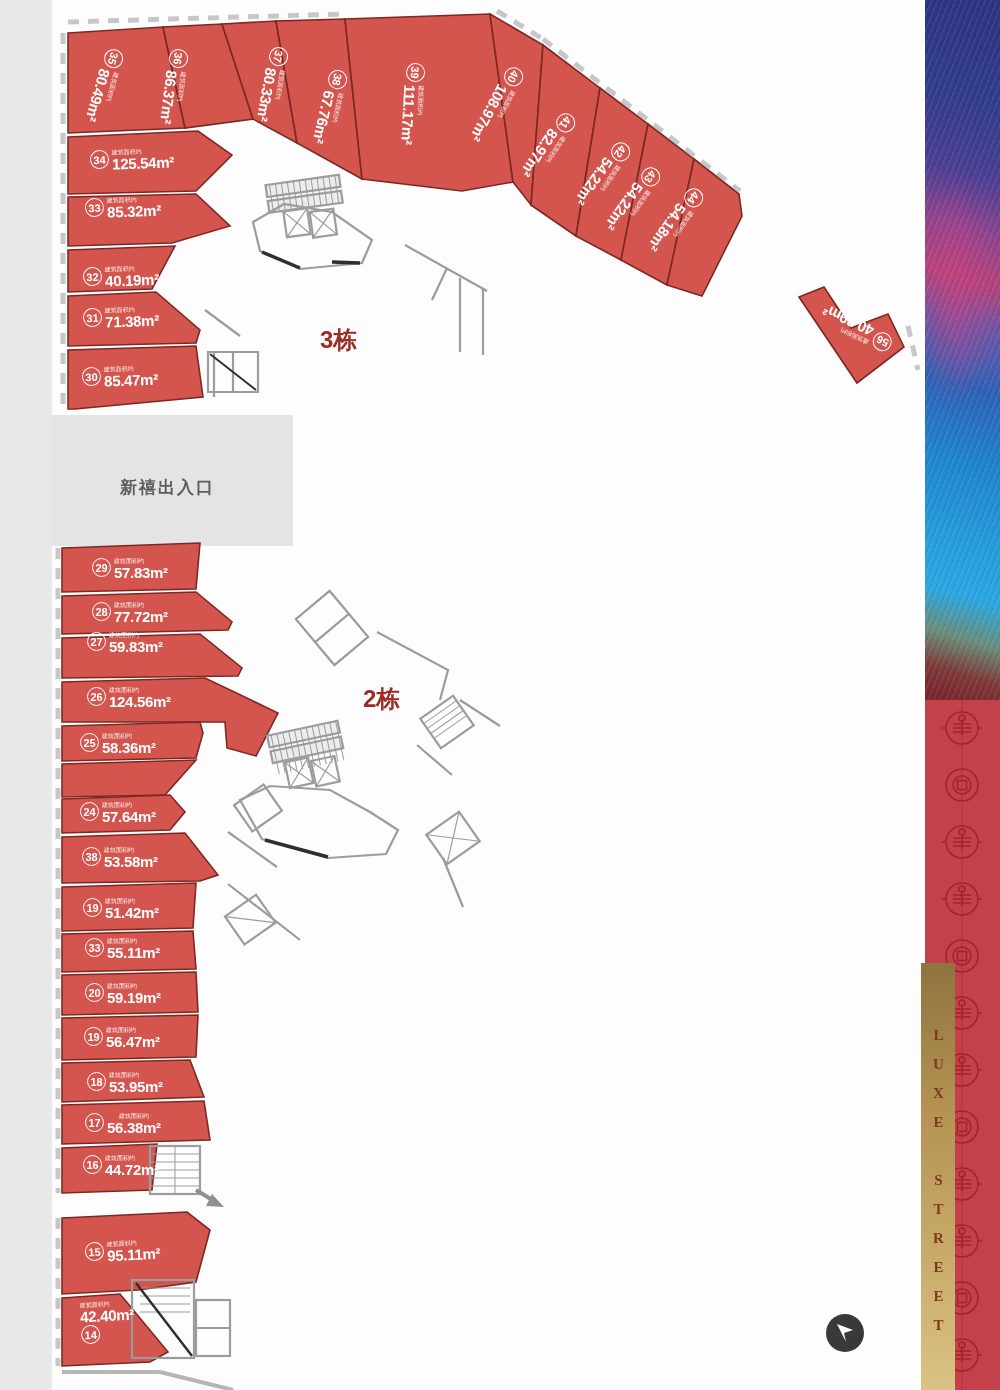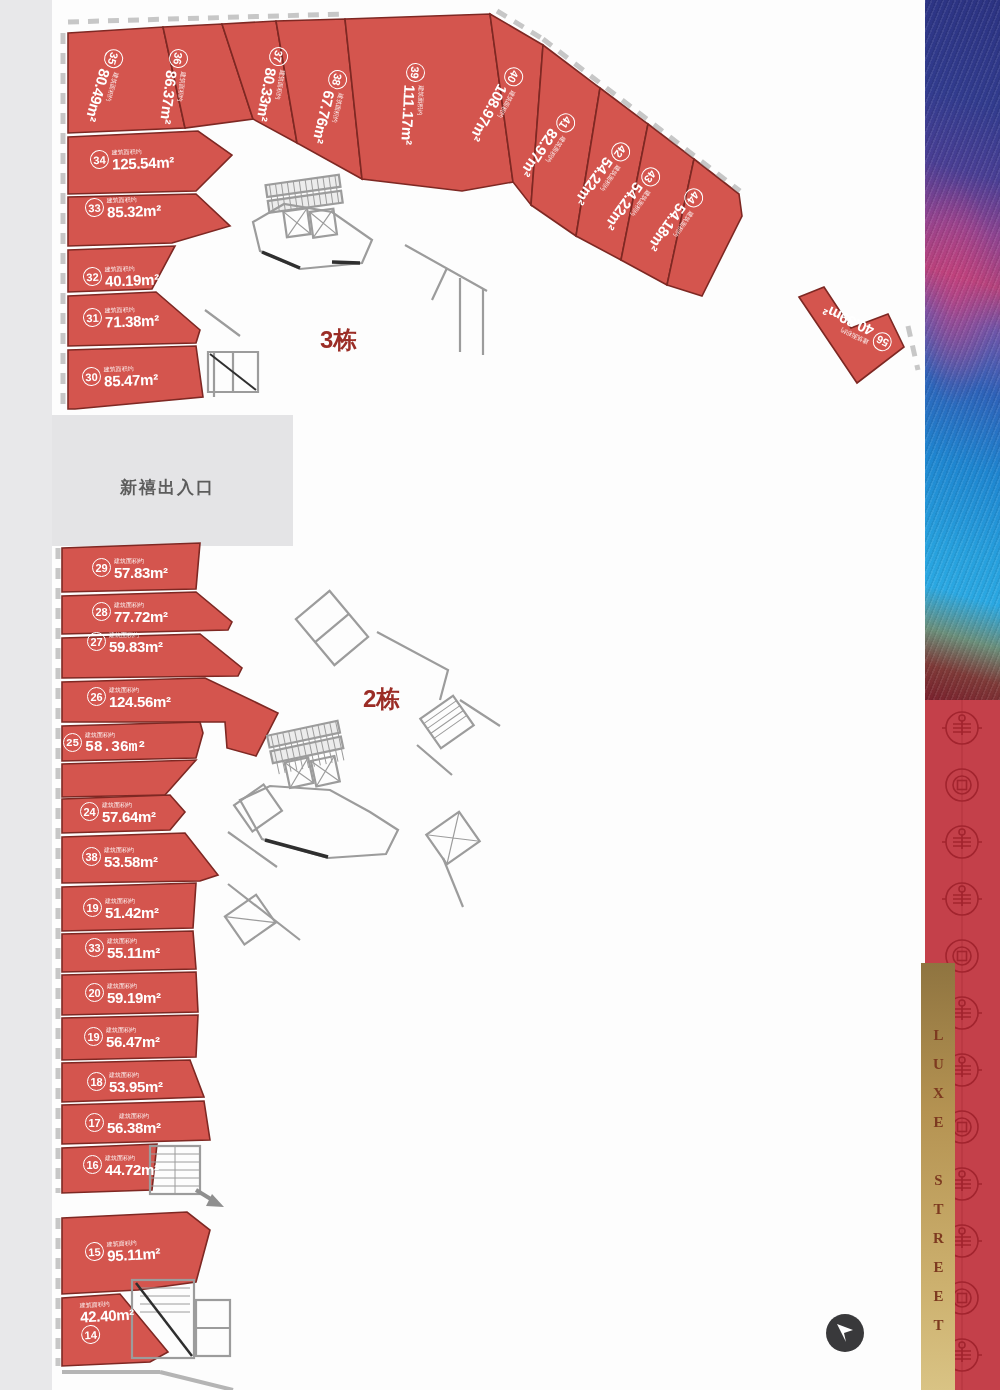--- a/index.html
+++ b/index.html
@@ -322,21 +322,21 @@
         <span class="ar">59.83m²</span>
       </span>
     </div>
       <div class="unit" style="left: 87px; top: 687px;">
       <span class="circ">26</span>
       <span class="tx">
         <span class="pre">建筑面积约</span>
         <span class="ar">124.56m²</span>
       </span>
     </div>
-      <div class="unit" style="left: 63px; top: 733px; font-family: Liberation Mono, monospace;">
+      <div class="unit" style="left: 80px; top: 733px;">
       <span class="circ">25</span>
       <span class="tx">
         <span class="pre">建筑面积约</span>
         <span class="ar">58.36m²</span>
       </span>
     </div>
       <div class="unit" style="left: 80px; top: 802px;">
       <span class="circ">24</span>
       <span class="tx">
         <span class="pre">建筑面积约</span>

